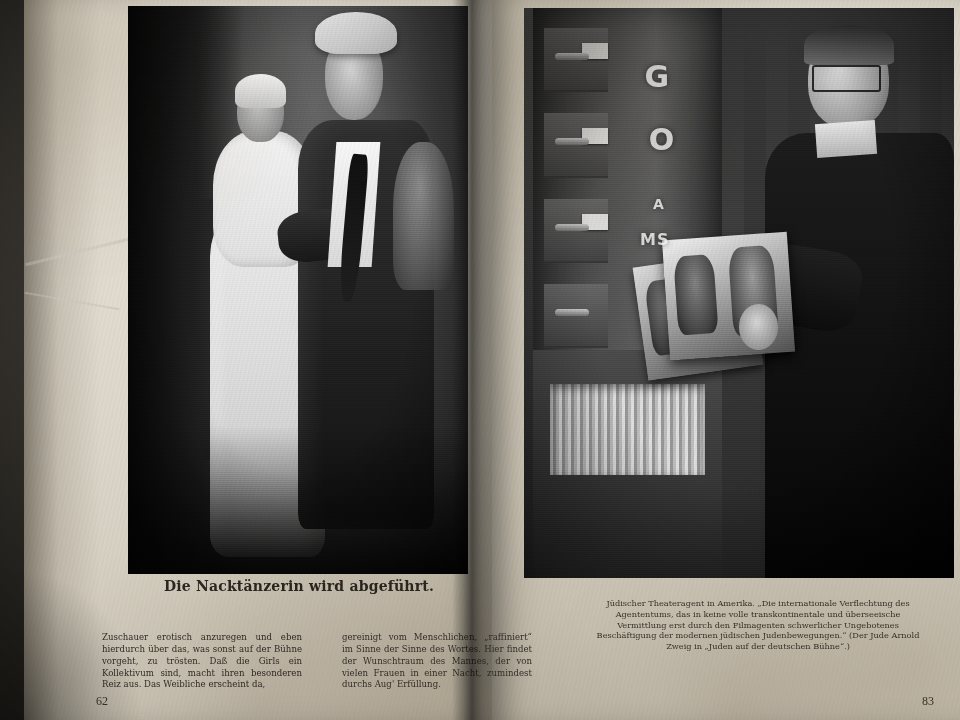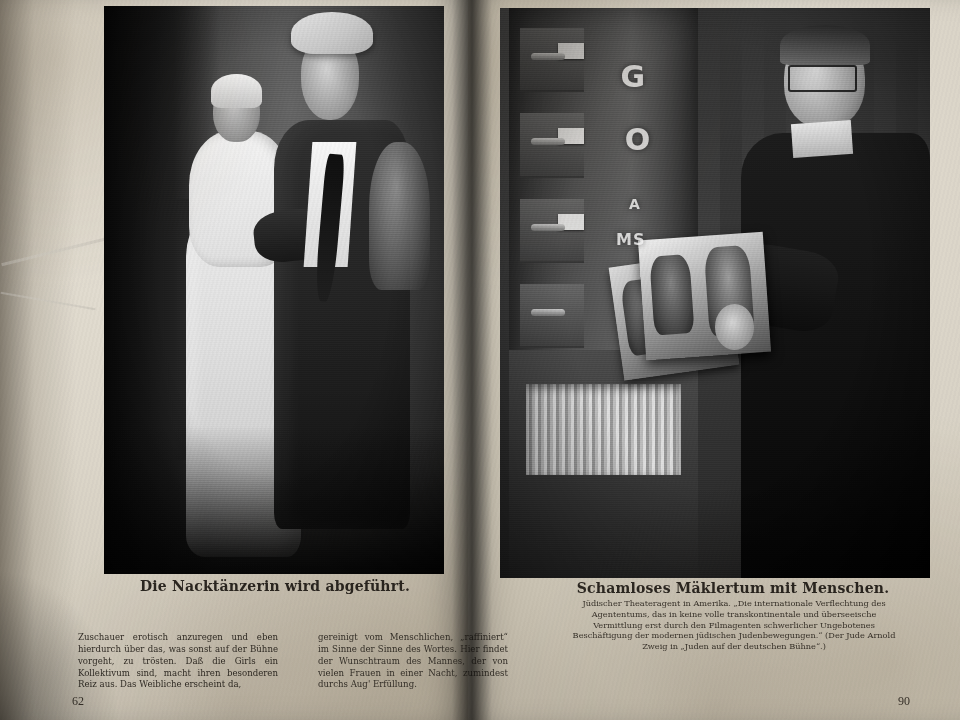--- a/index.html
+++ b/index.html
@@ -32,20 +32,21 @@
       linear-gradient(180deg, #4a463f 0%, #2b2823 100%);
   }
 
   
   .leaf {
     position: absolute;
     top: 0;
     height: 720px;
     background:
       radial-gradient(ellipse at 30% 20%, #e7e2d7 0%, #dcd6c9 40%, #cdc6b7 75%, #b9b1a0 100%);
+    margin-left: 24px;
   }
   .leaf-left {
     left: 0;
     width: 468px;
     box-shadow: inset -28px 0 38px -22px rgba(0,0,0,0.55);
   }
   .leaf-right {
     left: 468px;
     width: 492px;
     box-shadow: inset 26px 0 34px -20px rgba(0,0,0,0.5);
@@ -451,25 +452,24 @@
       <div class="rp-glasses"></div>
       <div class="rp-collar"></div>
       <div class="rp-letters" style="left:28%; top:9%; font-size:30px;">G</div>
       <div class="rp-letters" style="left:29%; top:20%; font-size:30px;">O</div>
       <div class="rp-letters" style="left:30%; top:33%; font-size:14px;">A</div>
       <div class="rp-letters" style="left:27%; top:39%; font-size:16px;">MS</div>
       <div class="rp-vignette"></div>
       <div class="photo-grain"></div>
     </div>
 
-    <div class="cap cap-title fraktur" style="left:100px; top:580px; width:330px;">Schamloses Mäklertum mit Menschen.</div>
     <div class="cap cap-body fraktur" style="left:98px; top:598px; width:336px;">Jüdischer Theateragent in Amerika. „Die internationale Verflechtung des Agententums, das in keine volle transkontinentale und überseeische Vermittlung erst durch den Filmagenten schwerlicher Ungebotenes Beschäftigung der modernen jüdischen Judenbewegungen.“ (Der Jude Arnold Zweig in „Juden auf der deutschen Bühne“.)</div>
 
     <div class="col-text fraktur" style="left:-150px; top:632px; width:190px;">gereinigt vom Menschlichen, „raffiniert“ im Sinne der Sinne des Wortes. Hier findet der Wunschtraum des Mannes, der von vielen Frauen in einer Nacht, zumindest durchs Aug' Erfüllung.</div>
 
-    <div class="folio" style="left:430px; top:694px;">90</div>
+    <div class="folio" style="left:430px; top:694px;">83</div>
 
     <div class="grain"></div>
   </div>
 
   <div class="gutter"></div>
 
 </div>
 
 </body></html>

